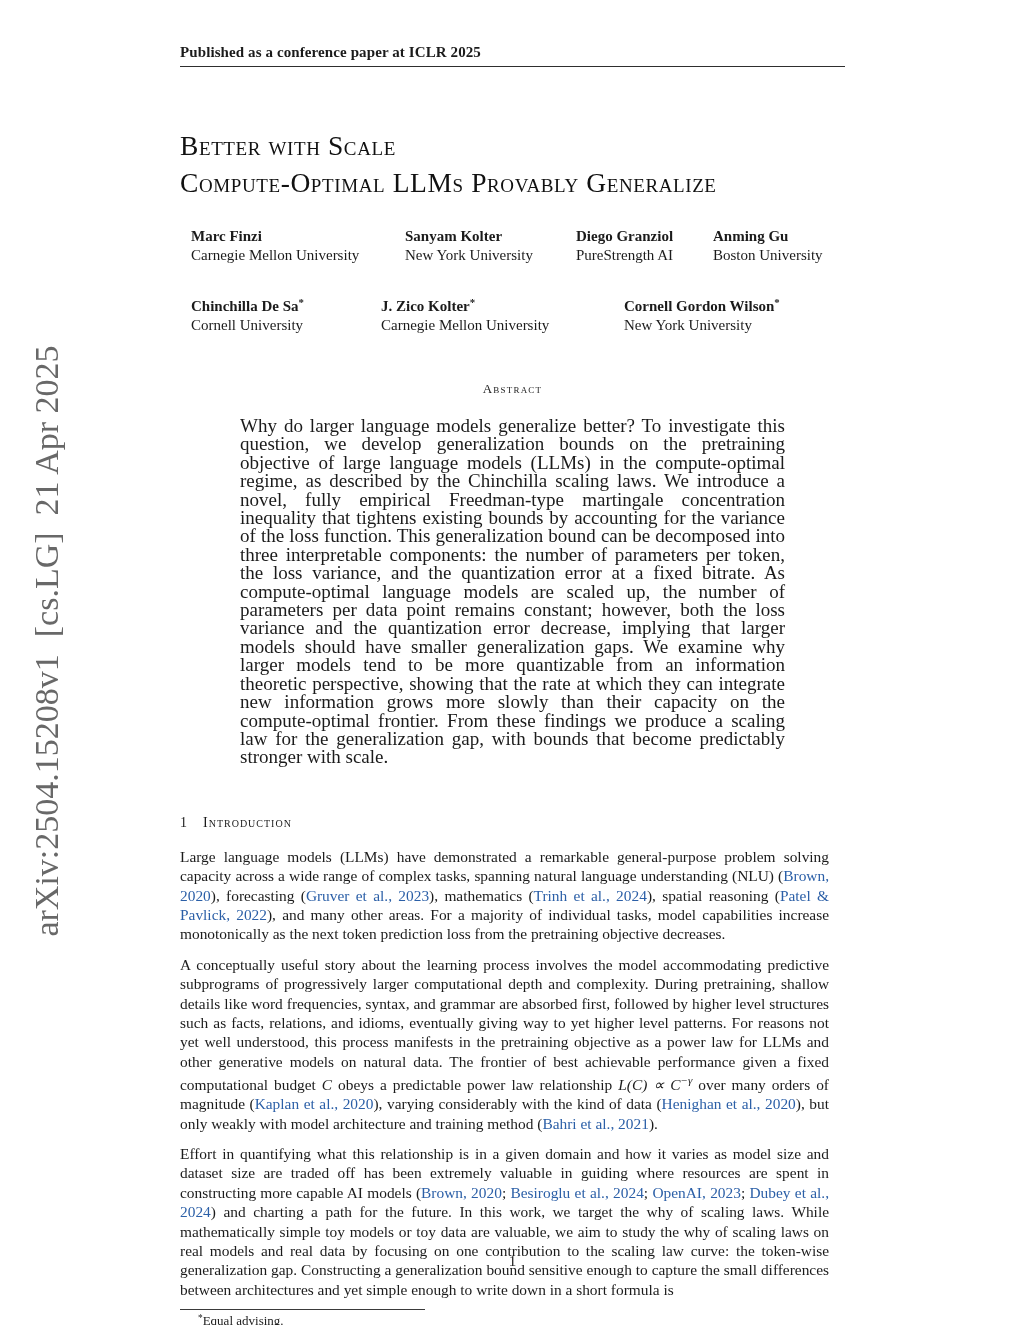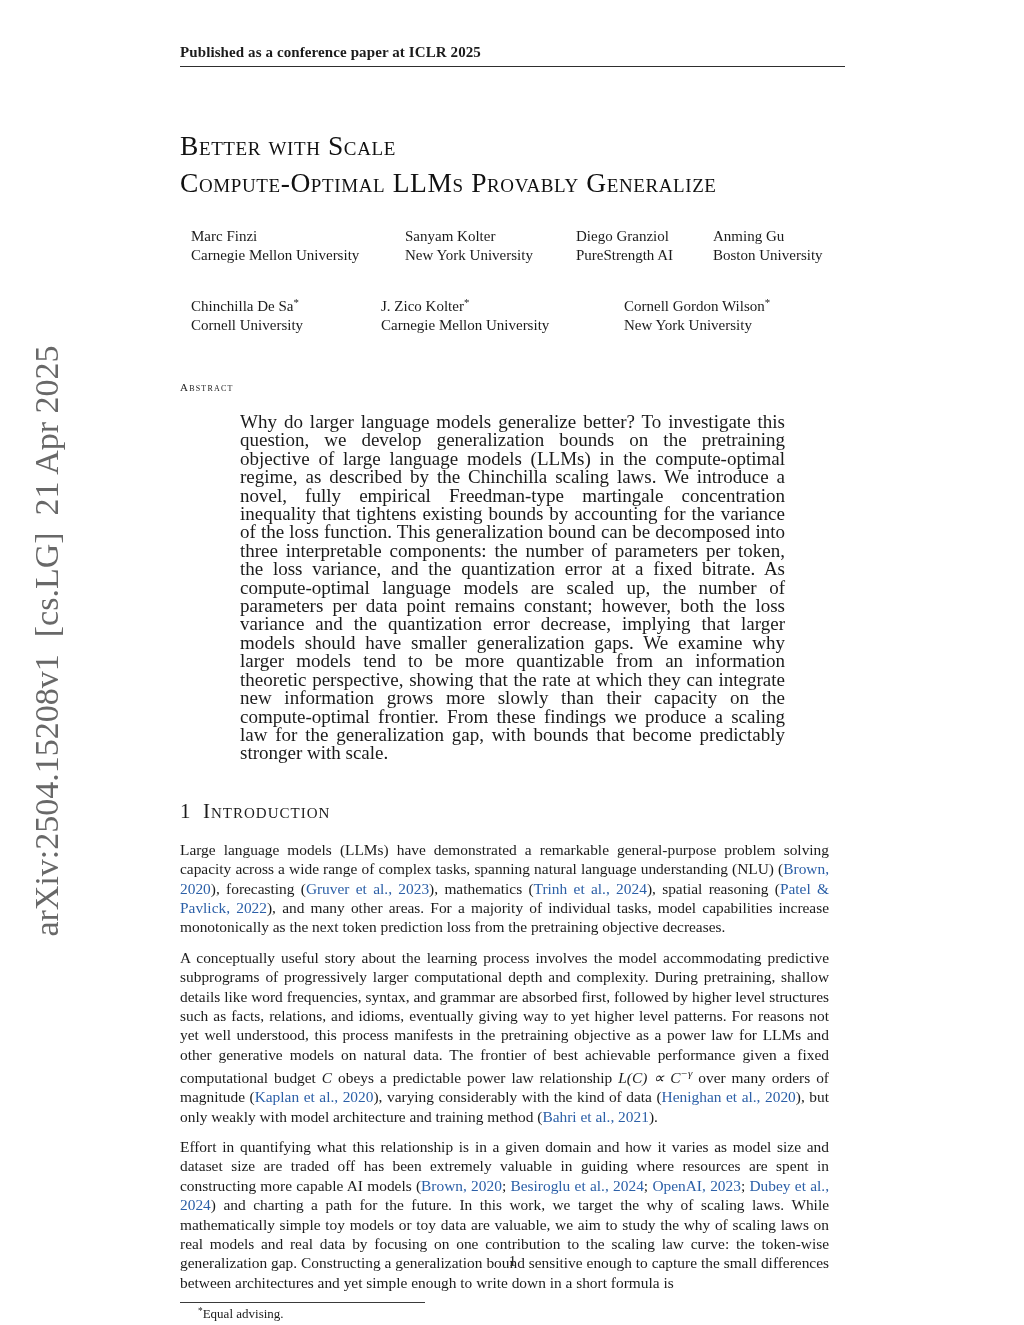--- a/index.html
+++ b/index.html
@@ -44,41 +44,42 @@
   }
   .authors-row.first{margin-top:26px;}
   .authors-row.second{margin-top:26px;}
   .author{
     position:absolute;
     top:0;
     font-size:15px;
     line-height:19px;
     white-space:nowrap;
   }
-  .author .name{font-weight:normal;}
+  .author .name{font-weight:bold;}
   .supmark{
     font-size:0.72em;
     vertical-align:0.45em;
   }
   .abstract-heading{
     margin-top:48px;
-    font-size:11px;
+    text-align:center;
+    font-size:13px;
     font-variant:small-caps;
     letter-spacing:1.2px;
   }
   .abstract-body{
     margin:20px auto 0 auto;
     width:545px;
     font-size:19px;
     line-height:18.4px;
     text-align:justify;
   }
   .section-heading{
-    margin-top:36px;
-    font-size:21px;
+    margin-top:48px;
+    font-size:14px;
     font-family:Liberation Serif, serif;
   }
   .secnum{display:inline-block;min-width:23px;}
   .sectitle{
     font-variant:small-caps;
     letter-spacing:1px;
   }
   p.body{
     margin:11px 16px 0 0;
     font-size:15.4px;

